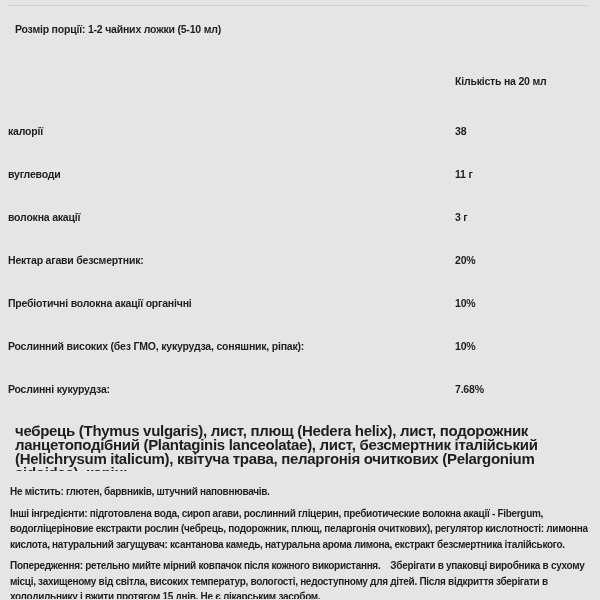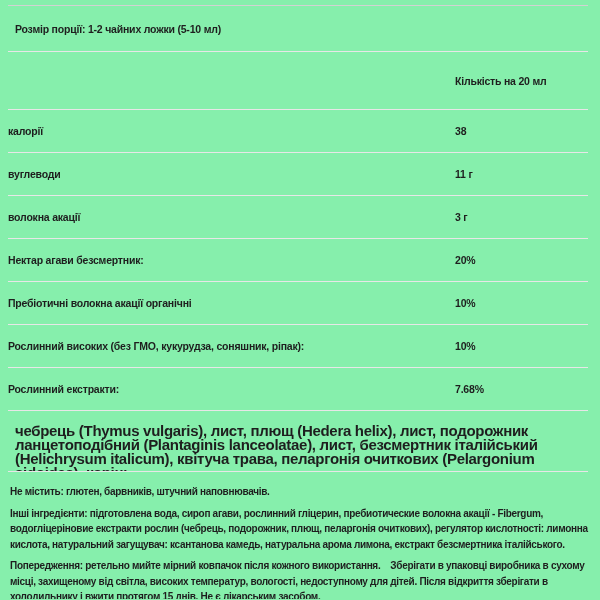--- a/index.html
+++ b/index.html
@@ -8,21 +8,21 @@
     background:#ffffff;
     font-family:"Liberation Sans", sans-serif;
     color:#1e1e1e;
     font-weight:700;
     -webkit-font-smoothing:antialiased;
   }
   .facts {
     position:relative;
     width:600px; height:600px;
     overflow:hidden;
-    background:#86efac;
+    background:#e5e5e5;
   }
   .rule {
     height:1px;
     background:#e7e7e7;
     margin:0 12px 0 8px;
   }
   .rule-top {
     background:#d2d2d2;
     margin-top:5px;
   }
@@ -117,21 +117,21 @@
   </div>
   <div class="rule"></div>
 
   <div class="trow">
     <span class="lbl">Рослинний високих (без ГМО, кукурудза, соняшник, ріпак):</span>
     <span class="val">10%</span>
   </div>
   <div class="rule"></div>
 
   <div class="trow">
-    <span class="lbl">Рослинний екстракти:</span>
+    <span class="lbl">Рослинні кукурудза:</span>
     <span class="val">7.68%</span>
   </div>
   <div class="rule"></div>
 
   <div class="botanicals">
     <span>чебрець (Thymus vulgaris), лист, плющ (Hedera helix), лист, подорожник ланцетоподібний (Plantaginis lanceolatae), лист, безсмертник італійський (Helichrysum italicum), квітуча трава, пеларгонія очиткових (Pelargonium sidoides), корінь.</span>
   </div>
 
   <div class="rule"></div>
 

